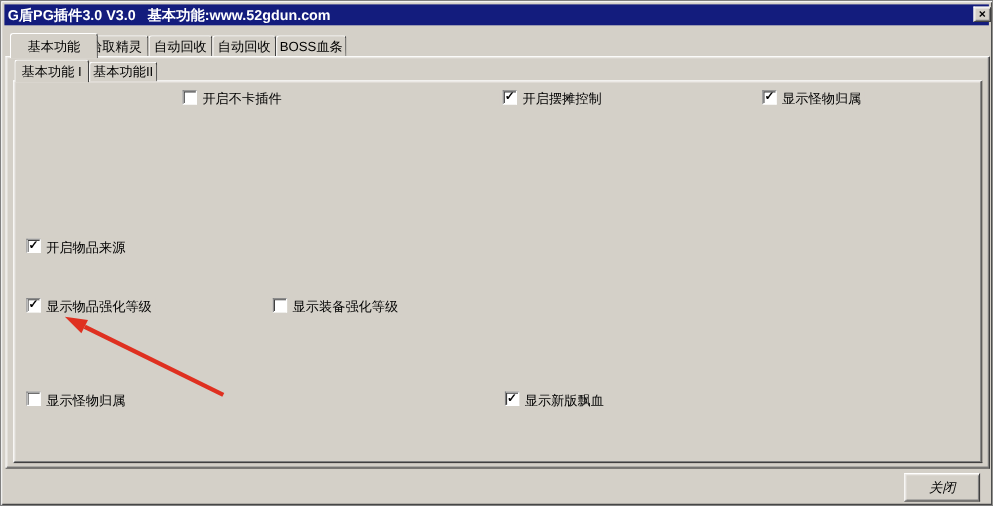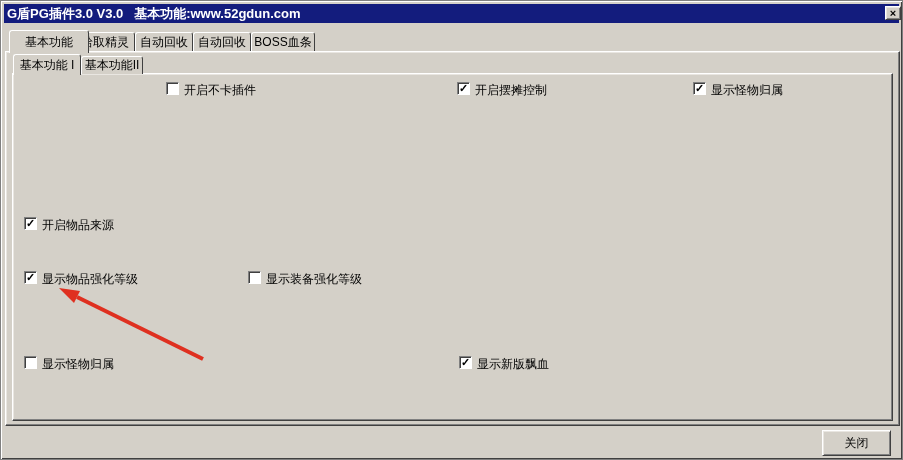--- a/index.html
+++ b/index.html
@@ -232,20 +232,20 @@
       <span class="cb">✓</span>
       <span>显示新版飘血</span>
     </span>
     <span class="lbl" style="left:6px;top:17px;">延迟帧数:</span>
     <div class="edit" style="left:62px;top:12px;width:58px;height:21px;">6</div>
     <span class="lbl" style="left:146px;top:17px;">播放时间:</span>
     <div class="edit" style="left:204px;top:12px;width:58px;height:21px;">30</div>
   </div>
 
   <div class="btn default" style="left:797px;top:377px;width:75px;height:27px;">保存</div>
-  <div class="btn" style="left:821px;top:429px;width:69px;height:26px;">关闭</div>
+  <div class="btn" style="left:821px;top:429px;width:69px;height:26px;font-style:italic;">关闭</div>
 
   <svg class="overlay" width="903" height="460" viewBox="0 0 903 460">
     <line x1="202" y1="358" x2="76" y2="296" stroke="var(--arrow)" stroke-width="4"></line>
     <polygon points="58,287 79,290 73,302" fill="var(--arrow)"></polygon>
   </svg>
 
 </div>
 
 </body></html>

